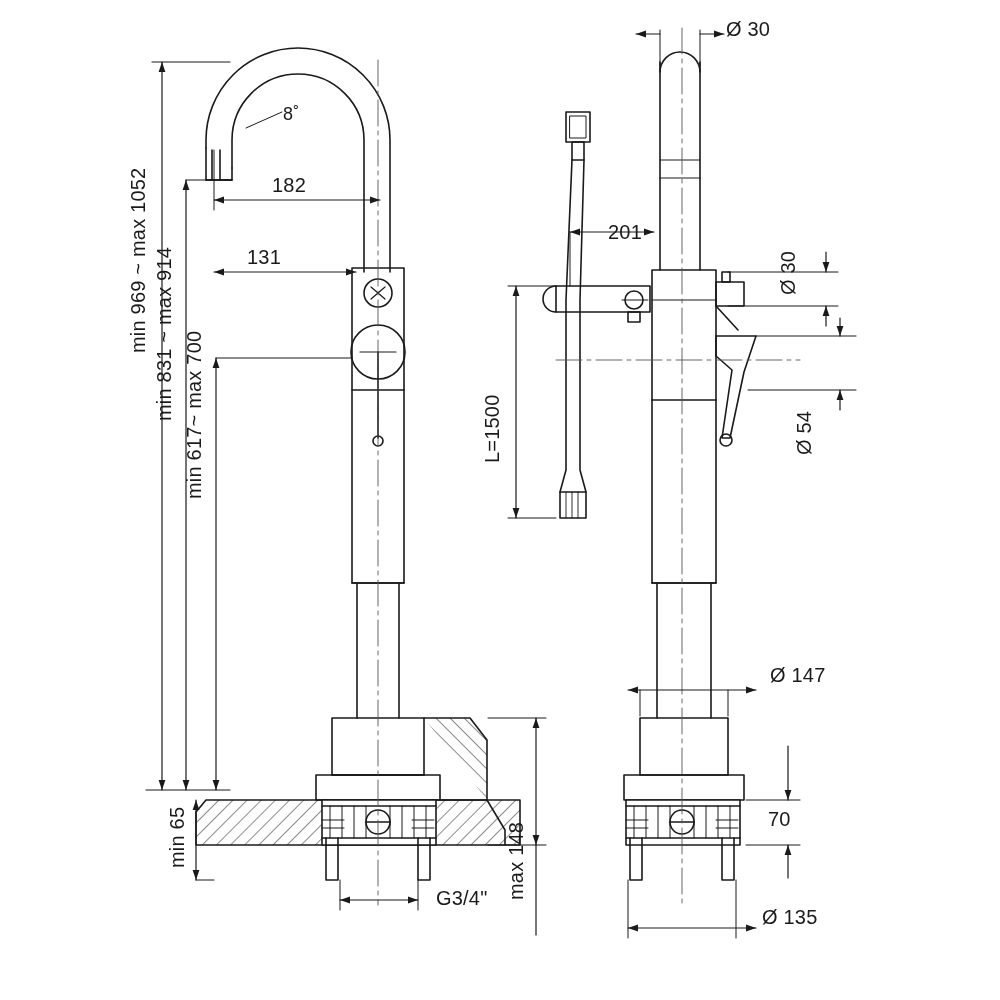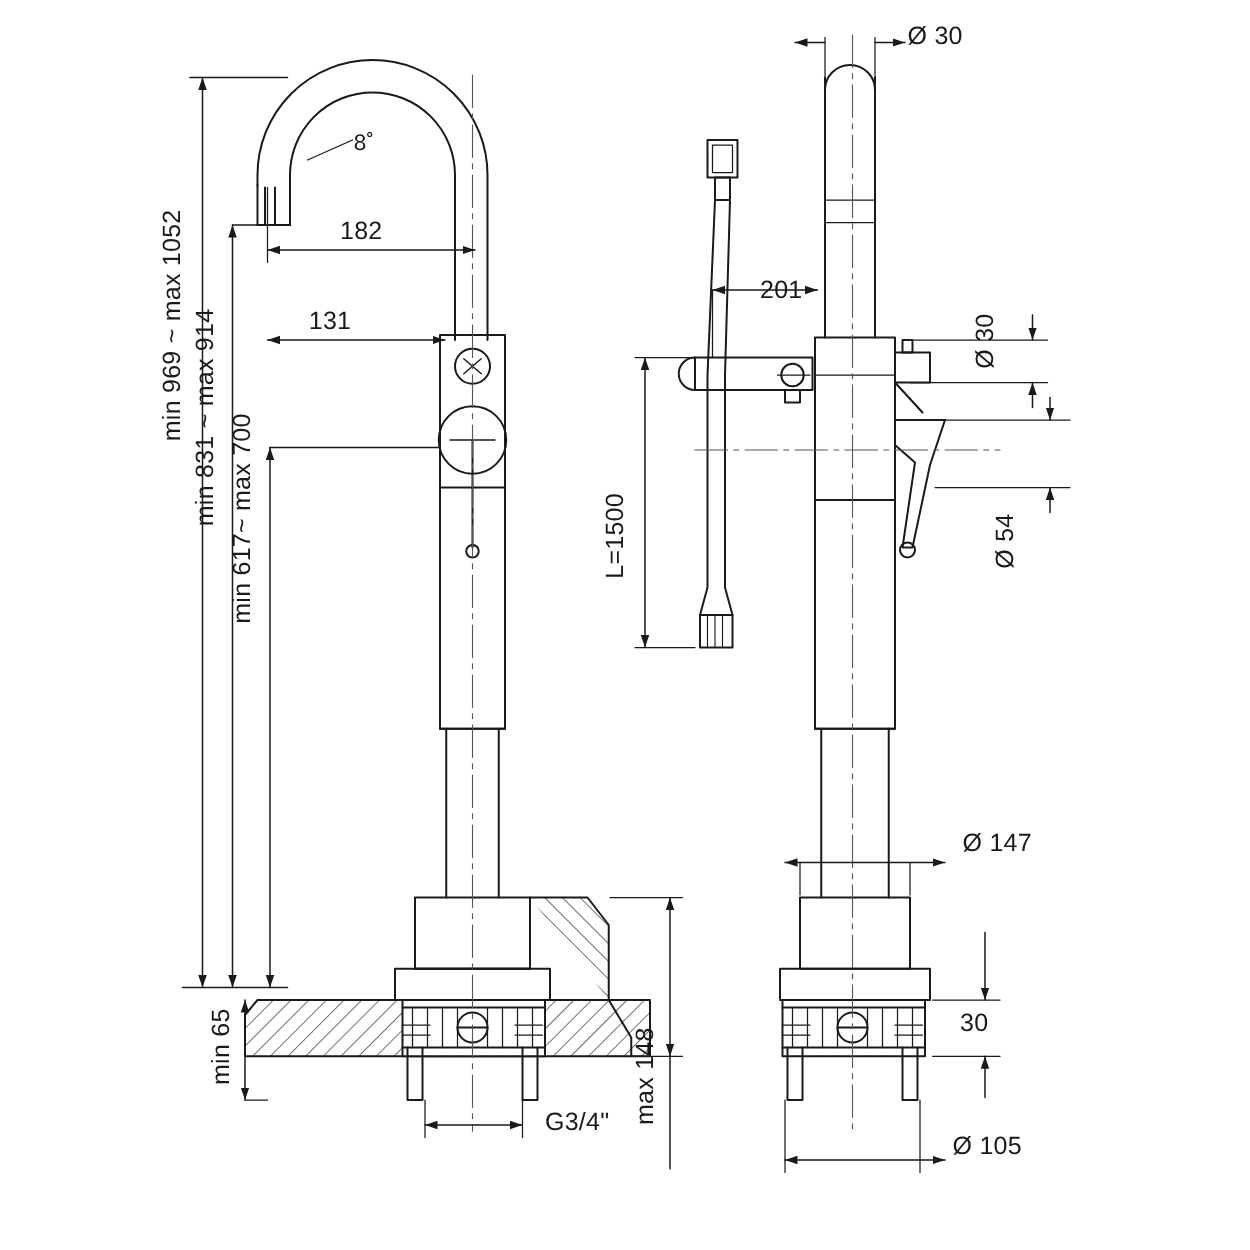--- a/index.html
+++ b/index.html
@@ -254,17 +254,17 @@
   <div class="lbl big" style="left:608px; top:221px;">201</div>
 
   <div class="lbl big" style="left:726px; top:18px;">Ø 30</div>
 
   <div class="lbl big lbl-v" style="left:800px; top:272px;">Ø 30</div>
 
   <div class="lbl big lbl-v" style="left:816px; top:432px;">Ø 54</div>
 
   <div class="lbl big" style="left:770px; top:664px;text-align:center;">Ø 147</div>
 
-  <div class="lbl big" style="left:768px; top:808px;">30</div>
-
-  <div class="lbl big" style="left:762px; top:906px;">Ø 105</div>
+  <div class="lbl big" style="left:768px; top:808px;">70</div>
+
+  <div class="lbl big" style="left:762px; top:906px;">Ø 135</div>
 
 </div>
 
 </body></html>

